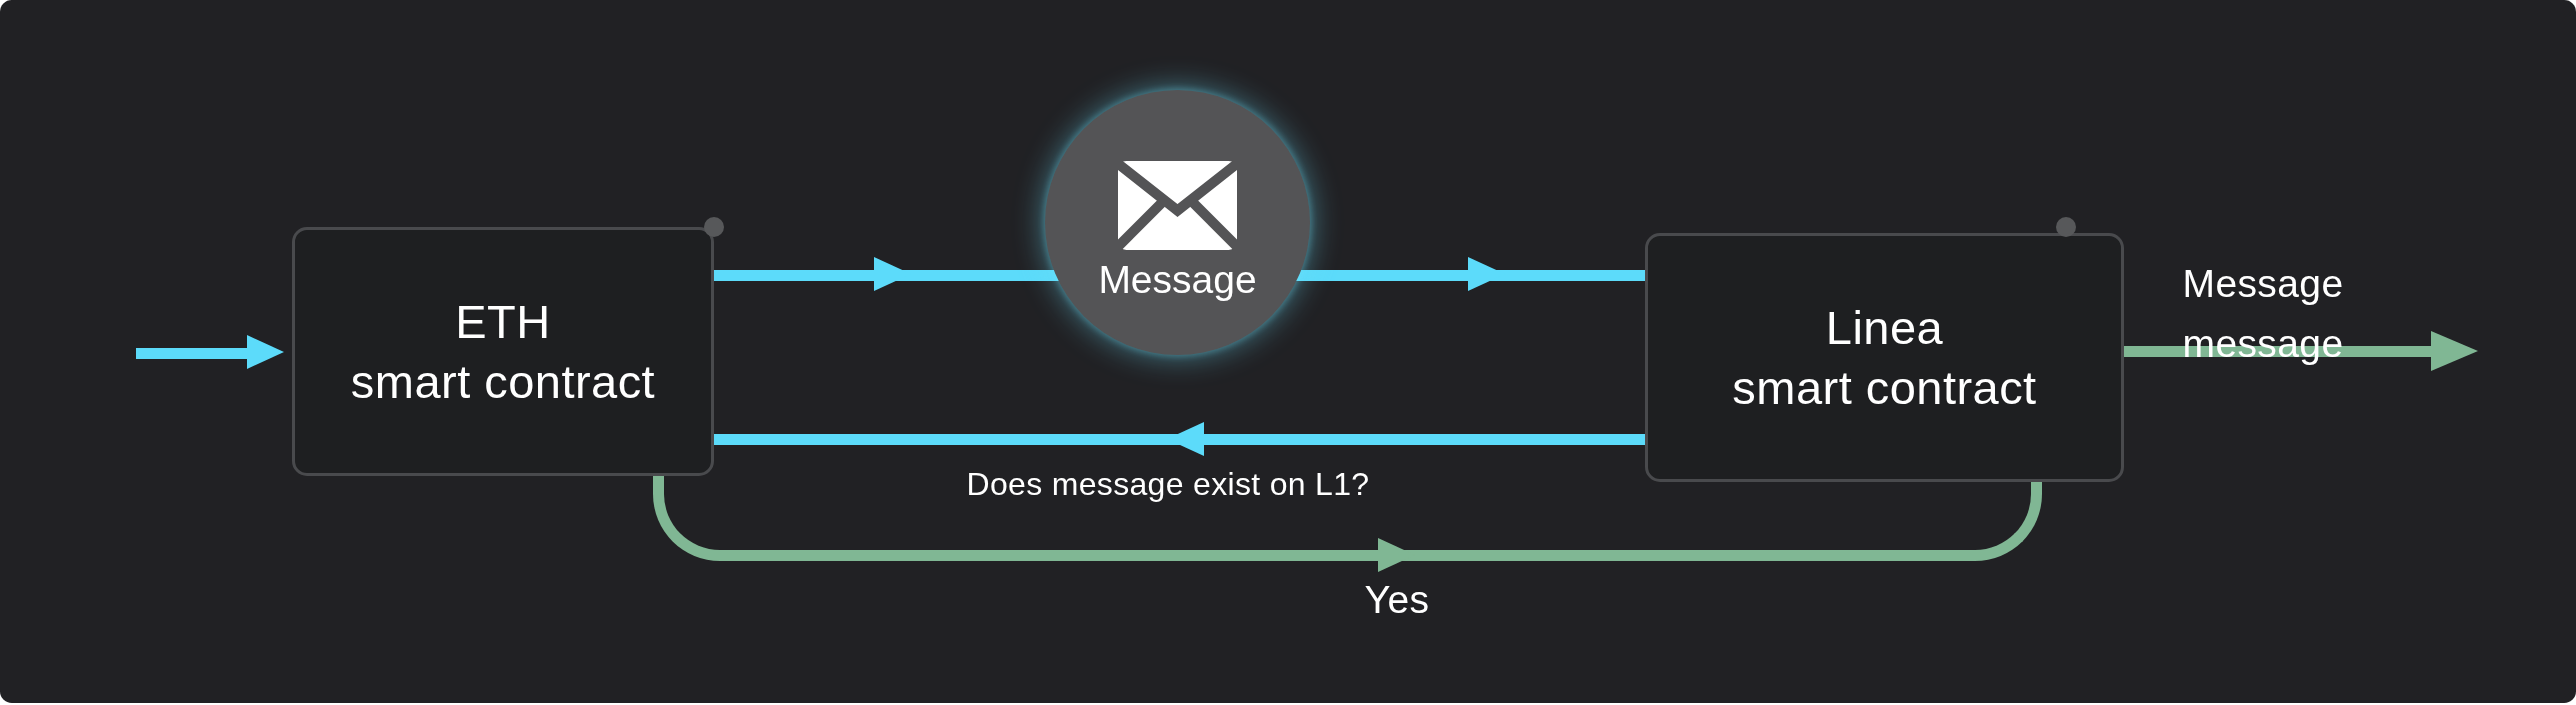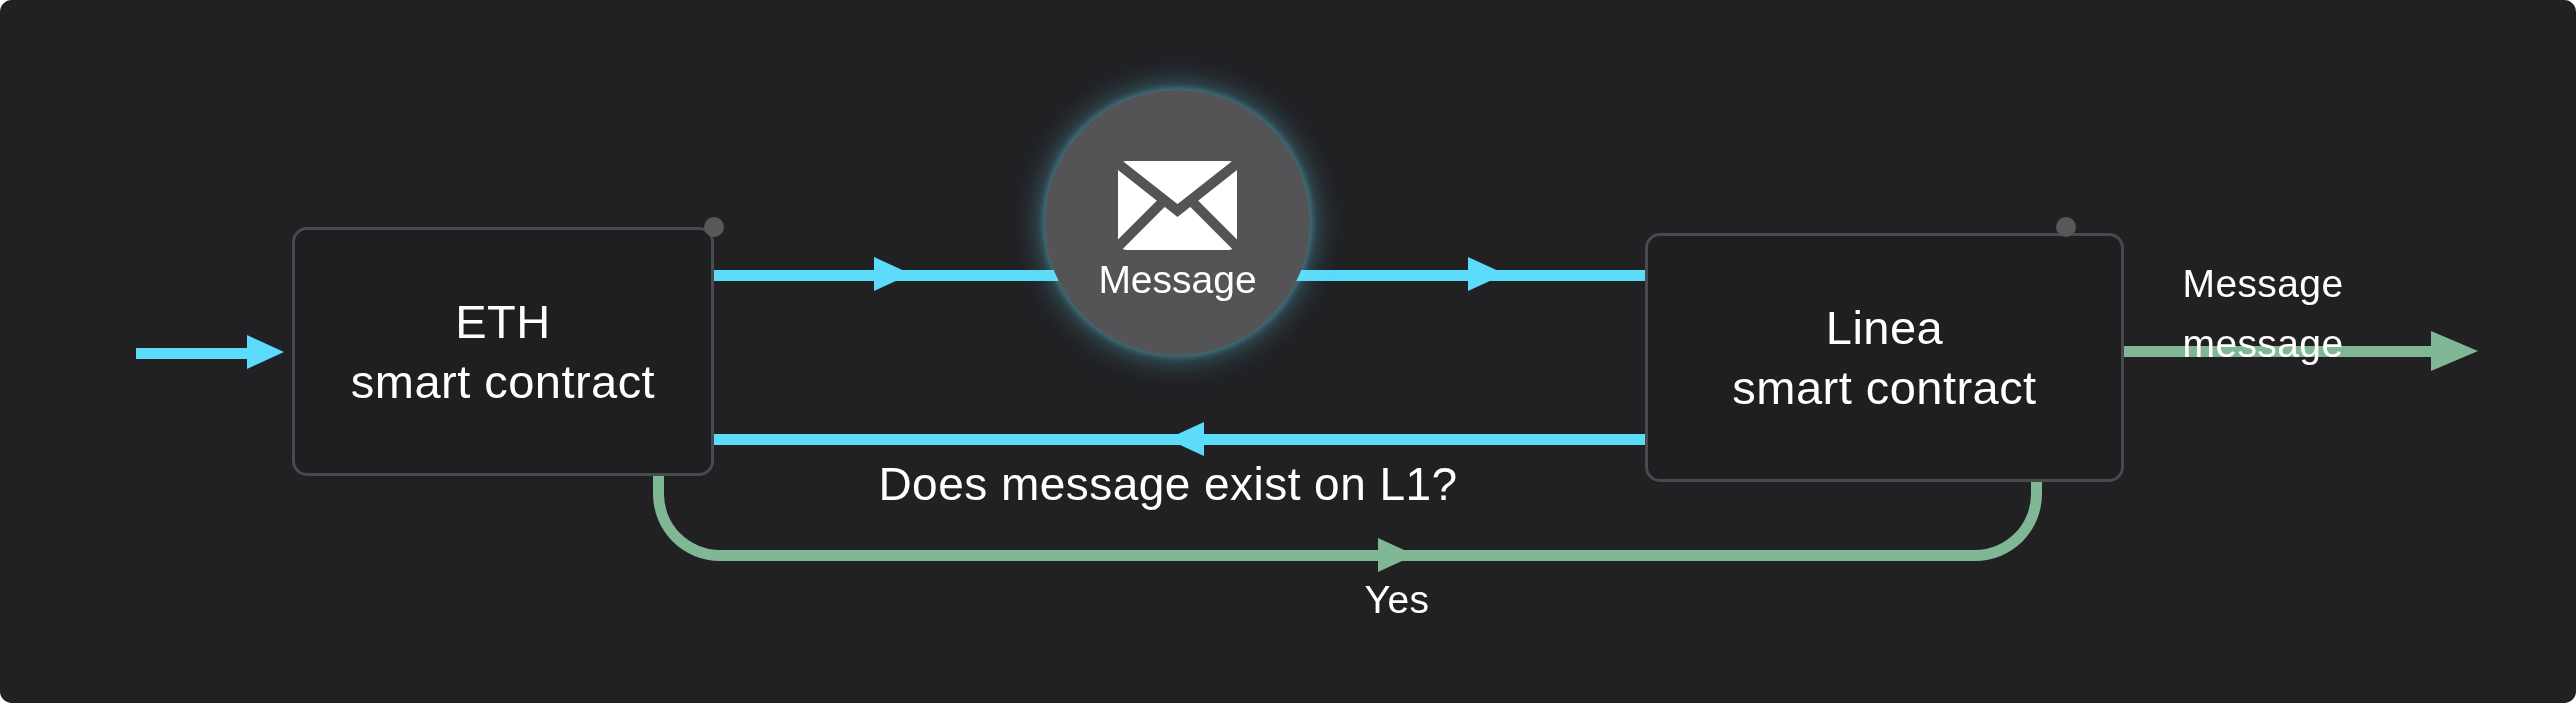--- a/index.html
+++ b/index.html
@@ -28,21 +28,21 @@
         border-bottom-left-radius:67px;border-bottom-right-radius:67px;}
   
   .msg-circle{position:absolute;left:1045px;top:90px;width:265px;height:265px;border-radius:50%;
               background:var(--circle,#545456);
               box-shadow:0 0 28.6px 3.4px rgba(110,225,250,.42),0 0 6.7px 1.7px rgba(110,225,250,.30);
               display:flex;flex-direction:column;align-items:center;}
   .msg-circle .env{margin-top:71px;}
   .msg-circle .mlabel{margin-top:10px;color:#ffffff;font-size:39px;line-height:40px;}
   
   .flabel{position:absolute;color:#ffffff;text-align:center;letter-spacing:.01em;}
-  .q{left:790px;top:459px;width:756px;font-size:46px;line-height:50px;}
+  .q{left:790px;top:459px;width:756px;font-size:32px;line-height:50px;}
   .yes{left:1271px;top:576px;width:252px;font-size:39px;line-height:47px;text-align:center;}
   .exec{left:2053px;top:254px;width:420px;font-size:39px;line-height:60px;}
   svg.wiring{position:absolute;left:0;top:0;}
 </style>
 </head>
 <body>
 
 <div class="stage" style="--bg: #212124; --boxbg: #1e1f21; --border: #494a4d; --dot: #57585a; --circle: #545456; --blue: #5cdbfa; --green: #80b794; background: rgb(255, 255, 255);">
   <div class="card">
 

